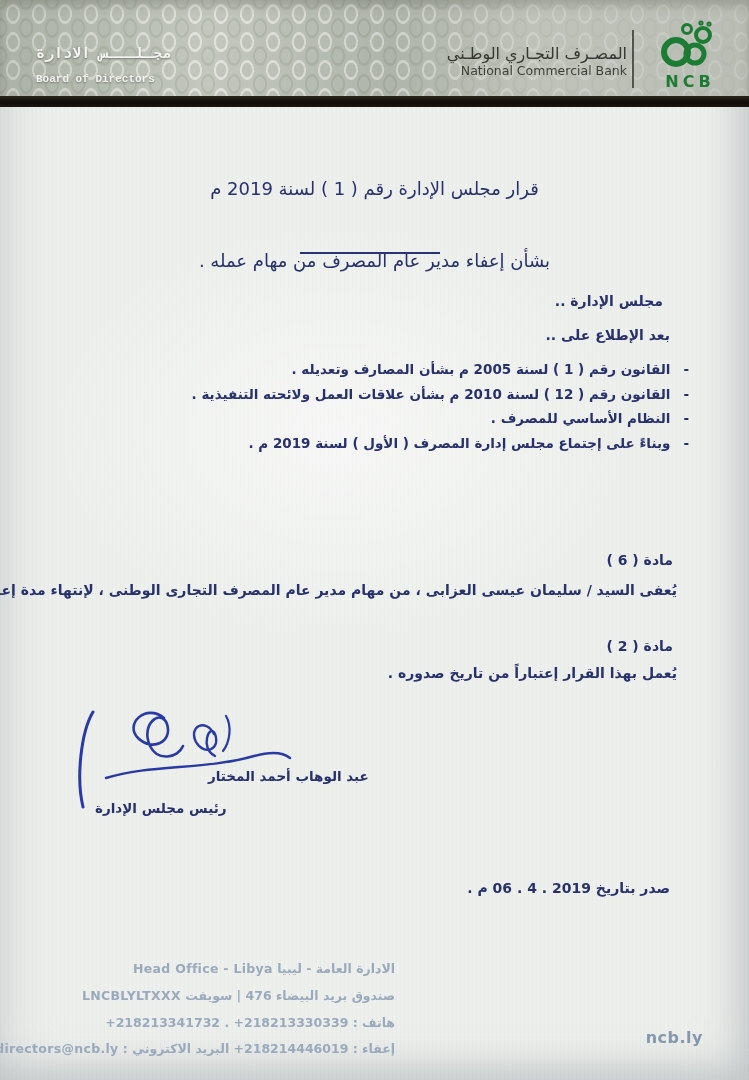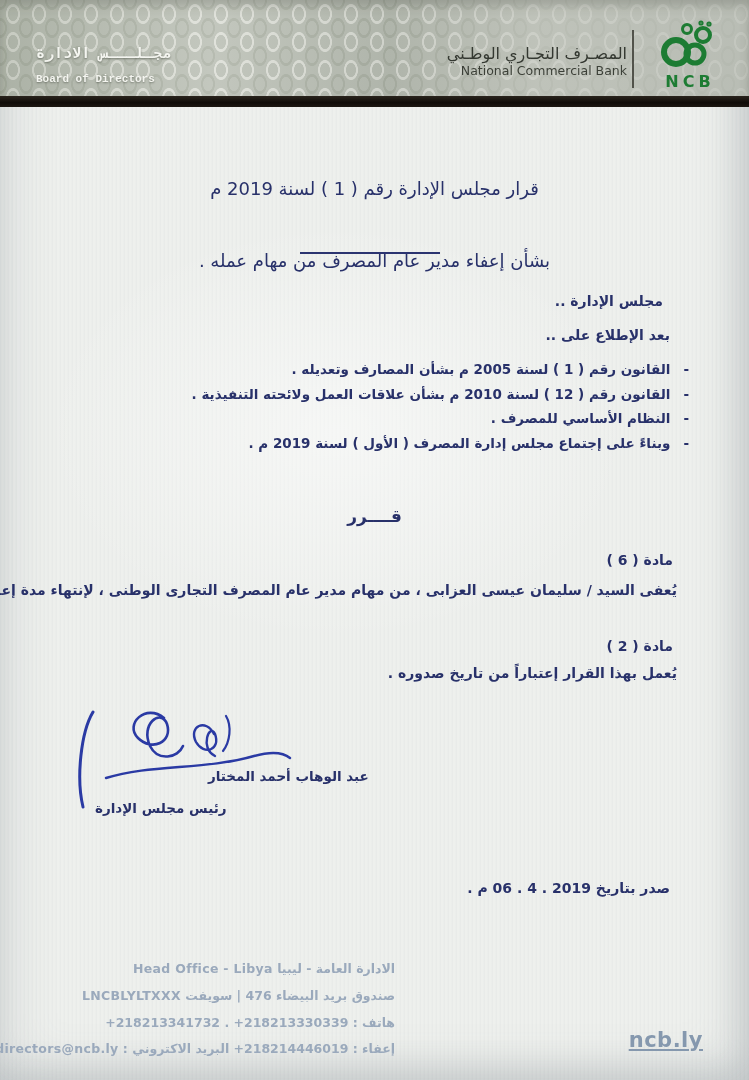--- a/index.html
+++ b/index.html
@@ -60,21 +60,21 @@
   .sig-title{ position:absolute; left:95px; top:800px; font-size:13.5px; font-weight:bold; direction:rtl; white-space:nowrap; }
   .issued{ top:880px; right:79px; }
   .num{ direction:ltr; unicode-bidi:embed; }
   
   .footer-line{ position:absolute; right:354px; direction:rtl; white-space:nowrap; color:#9aa9bc; font-size:12.5px; font-weight:bold; }
   .f1{ top:961px; }
   .f2{ top:988px; }
   .f3{ top:1015px; }
   .f4{ top:1041px; }
   .footer-line .num{ letter-spacing:0.3px; }
-  .website{ position:absolute; right:46px; top:1028px; font-size:21px; color:#8598ae; font-weight:bold; letter-spacing:0.5px;text-decoration:underline; }
+  .website{ position:absolute; right:46px; top:1028px; font-size:16px; color:#8598ae; font-weight:bold; letter-spacing:0.5px; }
 </style>
 </head>
 <body>
 
 <div class="page">
 
   <div class="letterhead">
     <div class="board-block">
       <div class="board-ar">مجـلـــس الادارة</div>
       <div class="board-en">Board of Directors</div>
@@ -121,21 +121,20 @@
     <div class="bullet-row">
       <span class="dash">-</span>
       <span>النظام الأساسي للمصرف .</span>
     </div>
     <div class="bullet-row">
       <span class="dash">-</span>
       <span>وبناءً على إجتماع مجلس إدارة المصرف ( الأول ) لسنة 2019 م .</span>
     </div>
   </div>
 
-  <div class="decided ink">قــــرر</div>
 
   <div class="line-rtl ink art-label-1">مادة ( 6 )</div>
   <div class="line-rtl ink art-text-1">يُعفى السيد / سليمان عيسى العزابى ، من مهام مدير عام المصرف التجارى الوطنى ، لإنتهاء مدة إعارته .</div>
 
   <div class="line-rtl ink art-label-2">مادة ( 2 )</div>
   <div class="line-rtl ink art-text-2">يُعمل بهذا القرار إعتباراً من تاريخ صدوره .</div>
 
   <span class="signature">
     <svg width="232" height="116" viewBox="0 0 232 116">
       <g fill="none" stroke="#2a3aa4" stroke-linecap="round">

